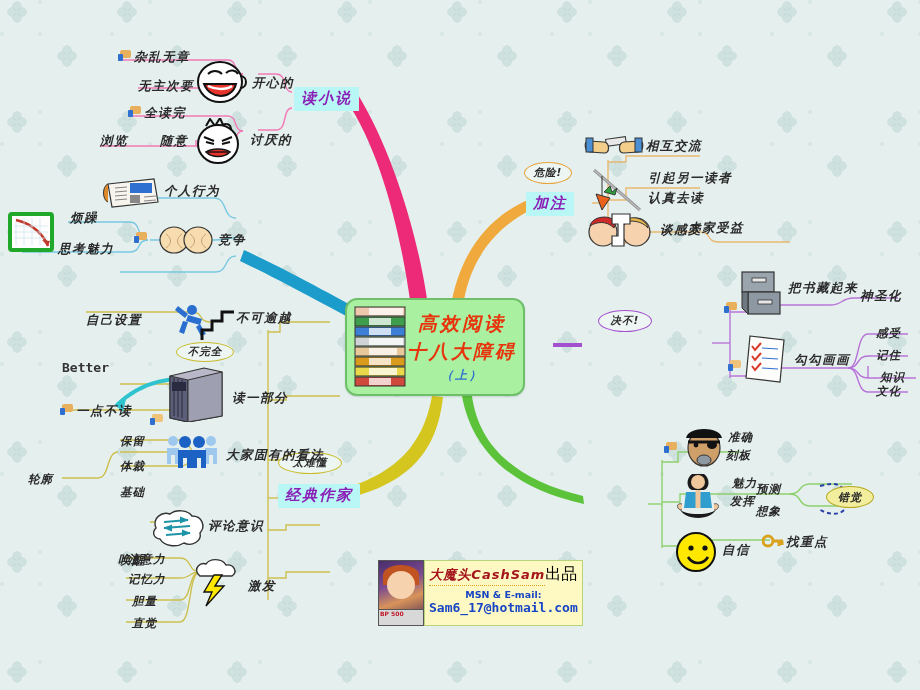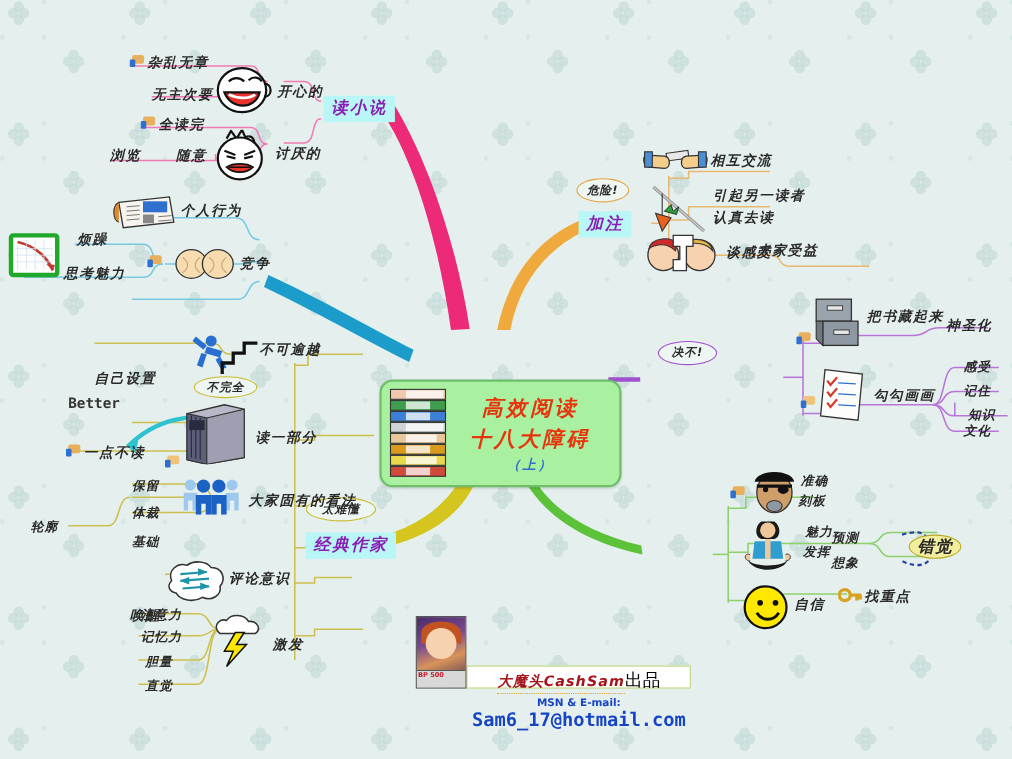--- a/index.html
+++ b/index.html
@@ -51,27 +51,26 @@
     letter-spacing: 2px;
     padding: 3px 7px 4px 7px;
     font-style: italic;
   }
   .mainlabel.two { line-height: 1.25; text-align: center; }
 
   
   #central {
     position: absolute;
     left: 345px; top: 298px;
-    width: 220px; height: 98px;
+    width: 180px; height: 98px;
     background: #a9f0a0;
     border: 2px solid #6fbf6a;
     border-radius: 12px;
     display: flex; align-items: center;
     box-shadow: 0 1px 2px rgba(0,0,0,.12);
-    margin-top: 47px;
   }
   #central .books { width: 54px; height: 84px; margin-left: 6px; flex: 0 0 auto; }
   #central .ctext {
     flex: 1; text-align: center; padding-right: 6px;
     color: #e8340c; font-weight: bold; font-style: italic;
   }
   #central .l1 { font-size: 19px; letter-spacing: 3px; }
   #central .l2 { font-size: 19px; letter-spacing: 3px; margin-top: 2px; }
   #central .l3 { font-size: 12px; color: #2f6fd0; margin-top: 2px; letter-spacing:2px;}
 
@@ -101,21 +100,21 @@
   }
   .callout.orange { border: 1.4px solid #e8a33d; }
   .callout.purple { border: 1.4px solid #a24fd0; }
   .callout.yellow { border: 1.4px solid #c9bb2b; }
 
   .ellipse-tag {
     position: absolute;
     border-radius: 50%;
     background: #f6f0a8;
     border: 1.5px solid #c9bb2b;
-    font-size: 15px; font-weight: bold; font-style: italic;
+    font-size: 11px; font-weight: bold; font-style: italic;
     color: #2a2a2a; letter-spacing: 1px;
     display: flex; align-items: center; justify-content: center;
   }
   .ellipse-tag.greenish { background:#f2ee9e; border-color:#b6a823; }
 
   
   #signature {
     position: absolute; left: 378px; top: 560px;
     width: 196px; height: 66px;
     display: flex; align-items: stretch;
@@ -133,27 +132,27 @@
   }
   #sig-avatar .face{
     position:absolute; left:8px; top:10px; width:28px; height:28px; border-radius:50%;
     background:#f6d2ae;
   }
   #sig-avatar .hair{
     position:absolute; left:4px; top:4px; width:36px; height:20px; border-radius:50% 50% 0 0;
     background:#c0531f;
   }
   #sig-text {
-    flex:1; background:#ffffff; border:1px solid #b9d37a;
-    padding: 3px 4px; text-align:center;margin-top:45px;
+    flex:1; background:#fef9c3; border:1px solid #b9d37a;
+    padding: 3px 4px; text-align:center;
   }
   #sig-name { font-size: 13px; color:#a4141b; font-weight:bold; font-style:italic; letter-spacing:1px;
               border-bottom: 1.5px dotted #e0a11a; display:inline-block; padding-bottom:1px;}
   #sig-msn { font-size: 9.5px; color:#1744c4; font-weight:bold; margin-top:3px; }
-  #sig-mail { font-size: 17px; color:#1744c4; font-weight:bold;
+  #sig-mail { font-size: 13px; color:#1744c4; font-weight:bold;
               font-family:"DejaVu Sans Mono","Liberation Mono",monospace; }
 
   
   .clip { position:absolute; }
   .thumb { position:absolute; width:13px; height:12px; }
   .thumb .pad { position:absolute; left:2px; top:0; width:11px; height:8px; border-radius:2px;}
   .thumb .stem{ position:absolute; left:0; top:4px; width:5px; height:7px; background:#2f6fd0; border-radius:1px;}
   .thumb.up .pad { background:#f0c27a; }
   .thumb.down .pad { background:#e8b05c; }
   .smiley-yellow { position:absolute; border-radius:50%; background:#ffe800; border:2.5px solid #111; }
@@ -377,21 +376,21 @@
     <g fill="#2a6fd0">
       <circle cx="24" cy="10" r="5"></circle>
       <path d="M20,15 L34,19 L32,25 L18,21 Z"></path>
       <path d="M10,6 L20,14 L17,18 L7,10 Z"></path>
       <path d="M32,24 L38,34 L33,36 L28,27 Z"></path>
       <path d="M20,22 L16,34 L11,32 L15,21 Z"></path>
     </g>
     <path d="M34,40 L34,30 L44,30 L44,21 L54,21 L54,12 L66,12" stroke="#111" stroke-width="3" fill="none"></path>
   </svg>
   <div class="sub" style="left:236px; top:310px;">不可逾越</div>
-  <div class="sub" style="left:86px; top:312px;margin-top:24px;">自己设置</div>
+  <div class="sub" style="left:86px; top:312px;">自己设置</div>
 
   <div class="callout yellow" style="left:176px; top:342px; width:58px; height:20px;">不完全</div>
 
   <svg class="clip" style="left:164px; top:364px;" width="64" height="58">
     <path d="M6,12 L40,4 L58,8 L58,52 L24,58 L6,54 Z" fill="#b8b8c8" stroke="#333" stroke-width="1.2"></path>
     <path d="M6,12 L24,16 L24,58 L6,54 Z" fill="#5c5f7a" stroke="#333" stroke-width="1"></path>
     <path d="M24,16 L58,8 L58,52 L24,58 Z" fill="#9f9fb2" stroke="#333" stroke-width="1"></path>
     <g stroke="#2a2a3a" stroke-width="1">
         <path d="M10,14 L10,52 M14,15 L14,53 M18,16 L18,54"></path>
       </g>

